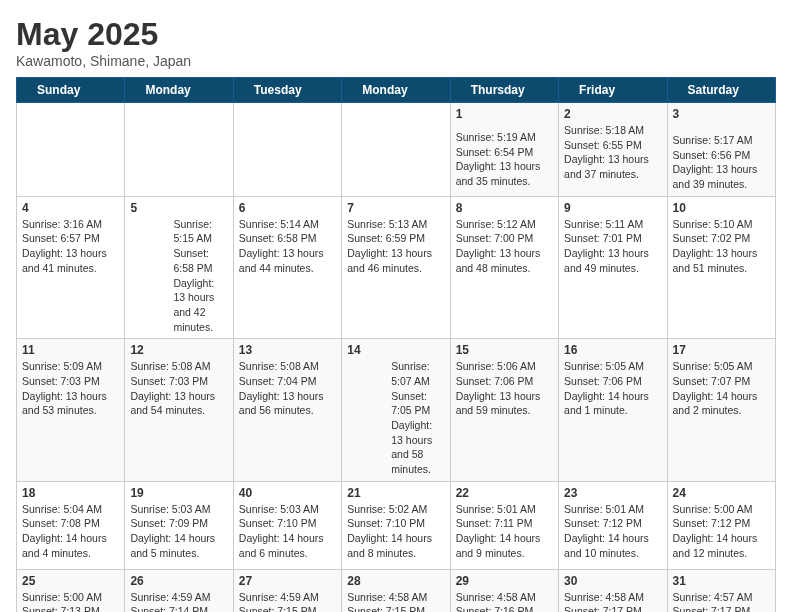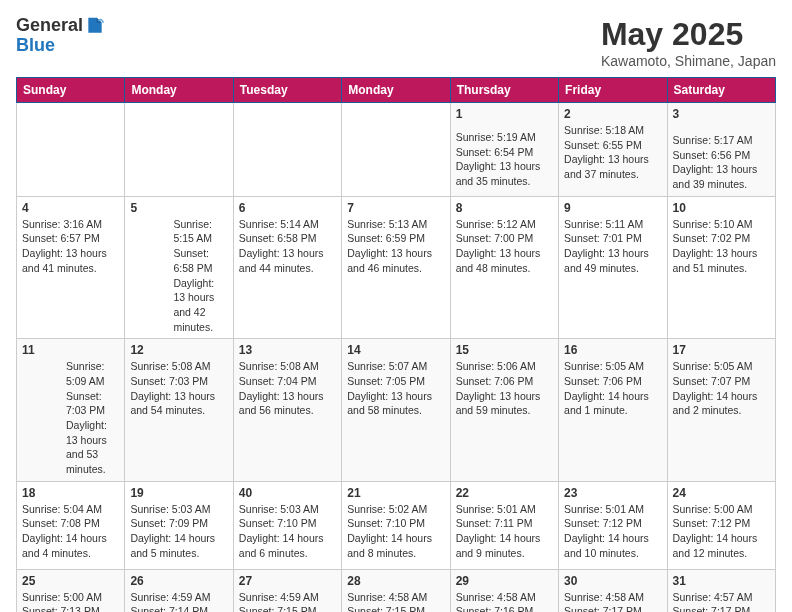--- a/index.html
+++ b/index.html
@@ -42,24 +42,24 @@
     .location {
       font-size: 14px;
       color: #555;
     }
     table {
       width: 100%;
       border-collapse: collapse;
       font-size: 11px;
     }
     thead tr th {
-      background: #be185d;
+      background: #0c4a6e;
       color: #fff;
       text-align: left;
-      padding: 5px 6px;
+      padding: 5px 20px;
       font-size: 12px;
       font-weight: bold;
       border: 1px solid #1a5c99;
     }
     tbody tr td {
       border: 1px solid #ccc;
       vertical-align: top;
       padding: 4px 5px;
       height: 88px;
       width: 108px;
@@ -81,33 +81,20 @@
       line-height: 1.4;
     }
     .empty-cell {
       background: #fff !important;
     }
   </style>
 </head>
 <body>
 
 <div class="header">
-  <div class="logo">
-    <div>
-      <div style="display:flex;align-items:center;">
-        <span class="logo-text logo-general">General</span>
-        <svg class="logo-icon" viewBox="0 0 24 24" xmlns="http://www.w3.org/2000/svg">
-          <polygon points="4,20 20,20 20,8 14,2 4,2" fill="#2176bd"></polygon>
-          <polygon points="14,2 20,8 14,8" fill="#1a5c99"></polygon>
-          <path d="M16 6 Q20 2 22 8" fill="none" stroke="#60aadd" stroke-width="2"></path>
-        </svg>
-      </div>
-      <span class="logo-text logo-blue">Blue</span>
-    </div>
-  </div>
   <div class="title-block">
     <div class="month-title">May 2025</div>
     <div class="location">Kawamoto, Shimane, Japan</div>
   </div>
 </div>
 
 <table>
   <thead>
     <tr>
     <th>Sunday</th>
@@ -194,42 +181,42 @@
           <span class="day-number">10</span>
           <div class="day-info" style="white-space: pre-line;">Sunrise: 5:10 AM
 Sunset: 7:02 PM
 Daylight: 13 hours
 and 51 minutes.</div>
         </td>
       </tr>
       <tr>
         <td>
           <span class="day-number">11</span>
-          <div class="day-info" style="white-space: pre-line; margin-left: 44px;">Sunrise: 5:09 AM
+          <div class="day-info" style="white-space: pre-line;">Sunrise: 5:09 AM
 Sunset: 7:03 PM
 Daylight: 13 hours
 and 53 minutes.</div>
         </td>
         <td>
           <span class="day-number">12</span>
           <div class="day-info" style="white-space: pre-line;">Sunrise: 5:08 AM
 Sunset: 7:03 PM
 Daylight: 13 hours
 and 54 minutes.</div>
         </td>
         <td>
           <span class="day-number">13</span>
           <div class="day-info" style="white-space: pre-line;">Sunrise: 5:08 AM
 Sunset: 7:04 PM
 Daylight: 13 hours
 and 56 minutes.</div>
         </td>
         <td>
           <span class="day-number">14</span>
-          <div class="day-info" style="white-space: pre-line;">Sunrise: 5:07 AM
+          <div class="day-info" style="white-space: pre-line; margin-left: 44px;">Sunrise: 5:07 AM
 Sunset: 7:05 PM
 Daylight: 13 hours
 and 58 minutes.</div>
         </td>
         <td>
           <span class="day-number">15</span>
           <div class="day-info" style="white-space: pre-line;">Sunrise: 5:06 AM
 Sunset: 7:06 PM
 Daylight: 13 hours
 and 59 minutes.</div>

